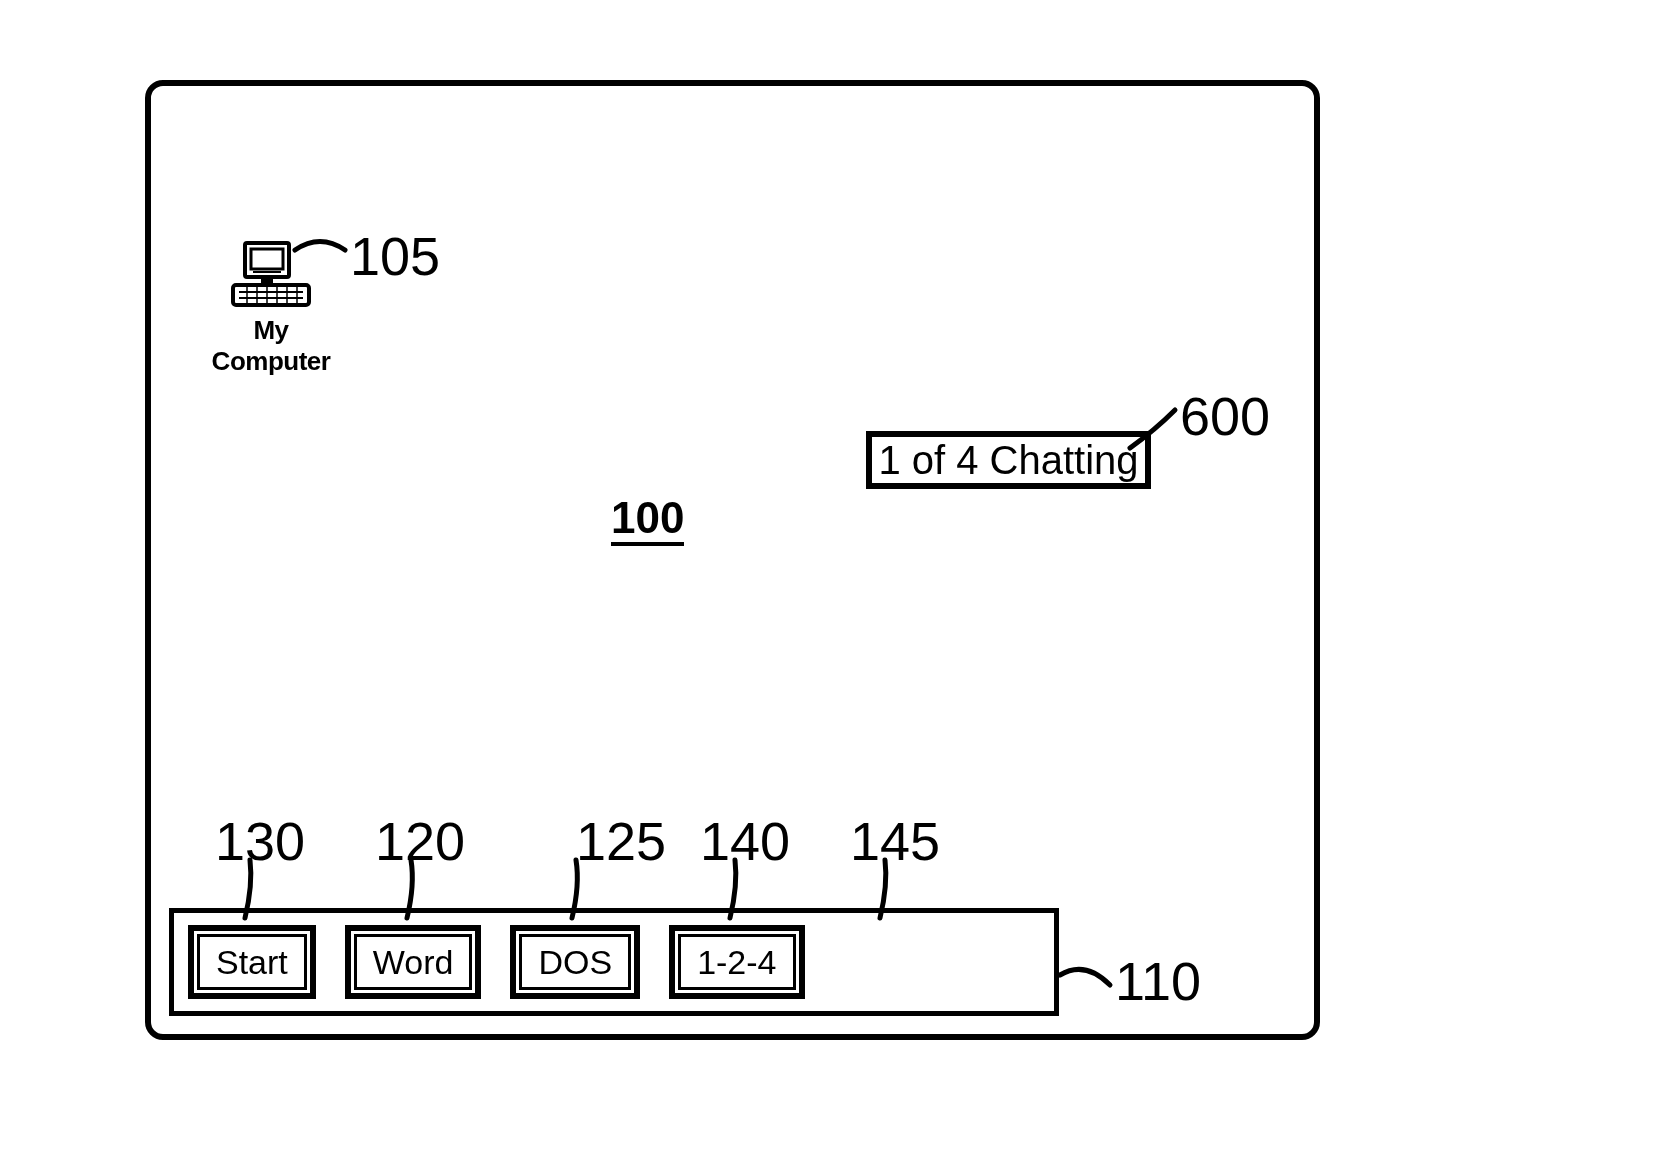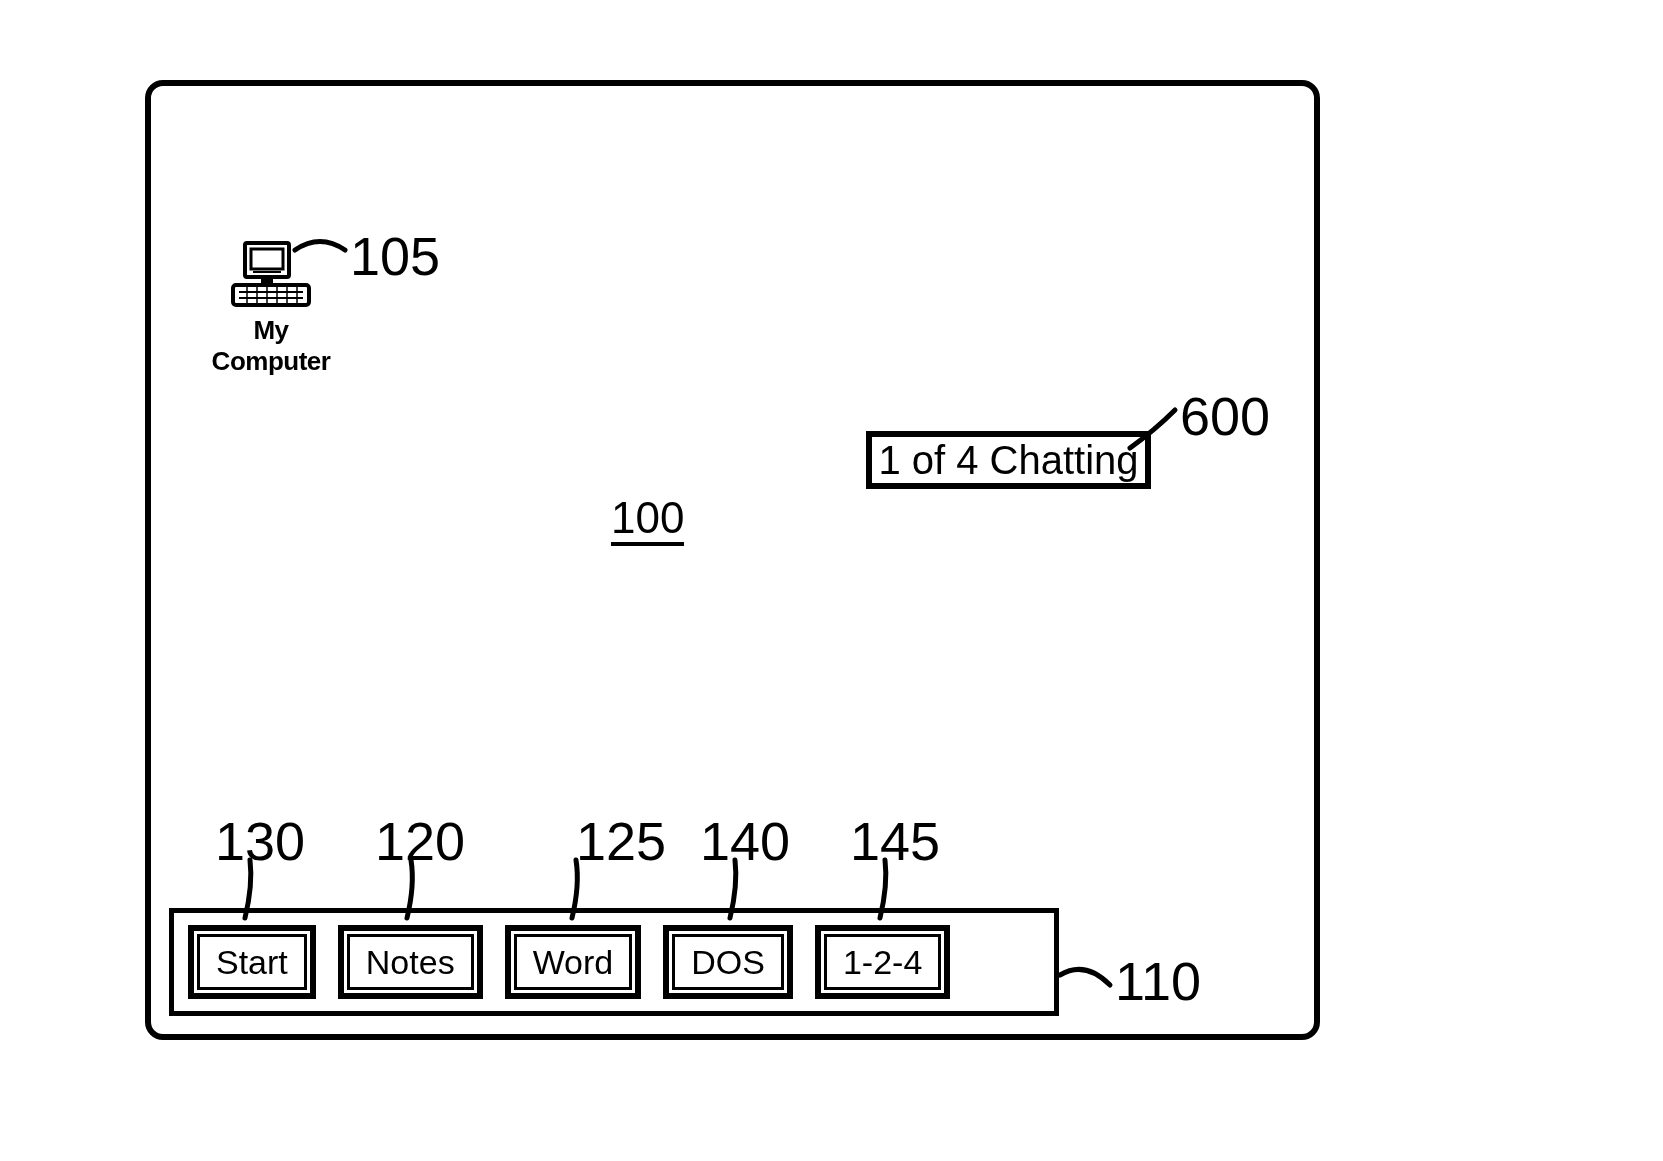--- a/index.html
+++ b/index.html
@@ -41,21 +41,21 @@
       font-weight: 900;
       font-size: 26px;
       font-family: "Arial Black", Arial, sans-serif;
       letter-spacing: -0.5px;
     }
     .center-ref {
       position: absolute;
       left: 460px;
       top: 410px;
       font-size: 44px;
-      font-weight: 400;
+      font-weight: 700;
       font-family: Arial, sans-serif;
       border-bottom: 4px solid #000;
       padding-bottom: 2px;
       line-height: 1;
     }
     .notify-box {
       position: absolute;
       left: 695px;
       top: 345px;
       width: 285px;
@@ -70,21 +70,21 @@
     }
     .taskbar {
       position: absolute;
       left: 18px;
       bottom: 18px;
       width: 890px;
       height: 108px;
       border: 5px solid #000;
       display: flex;
       align-items: center;
-      gap: 22px;
+      gap: 29px;
       padding-left: 14px;
       background: white;
     }
     .task-btn {
       height: 74px;
       border: 6px solid #000;
       box-shadow: inset 0 0 0 3px #fff, inset 0 0 0 6px #000;
       display: flex;
       align-items: center;
       justify-content: center;
@@ -148,23 +148,20 @@
 
     <div class="notify-box">
       <span>1 of 4 Chatting</span>
     </div>
 
     <div class="taskbar">
       <div class="task-btn">
           <span>Start</span>
         </div>
       <div class="task-btn">
-          <span>Notes</span>
-        </div>
-      <div class="task-btn">
           <span>Word</span>
         </div>
       <div class="task-btn">
           <span>DOS</span>
         </div>
       <div class="task-btn">
           <span>1-2-4</span>
         </div>
     </div>
 

